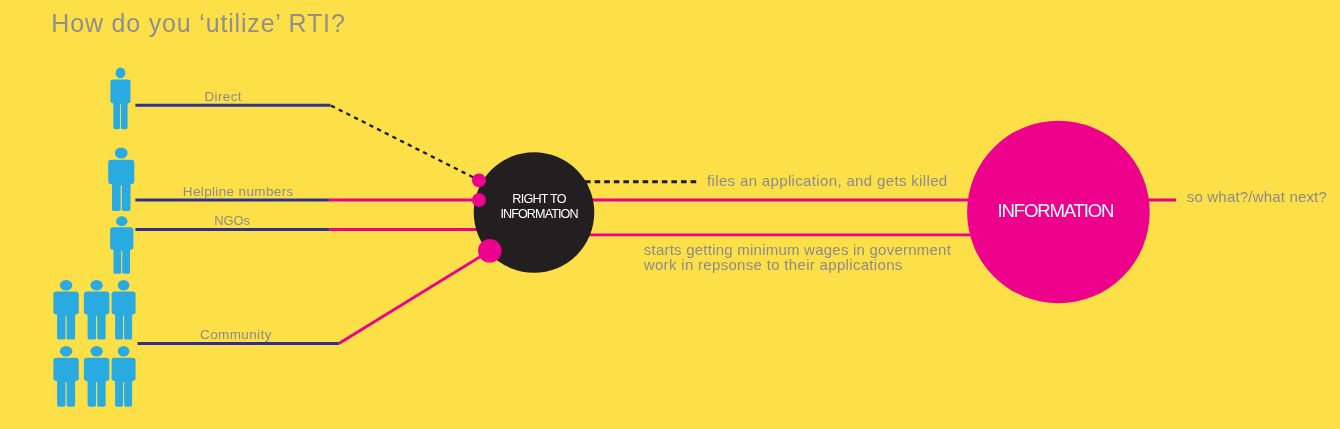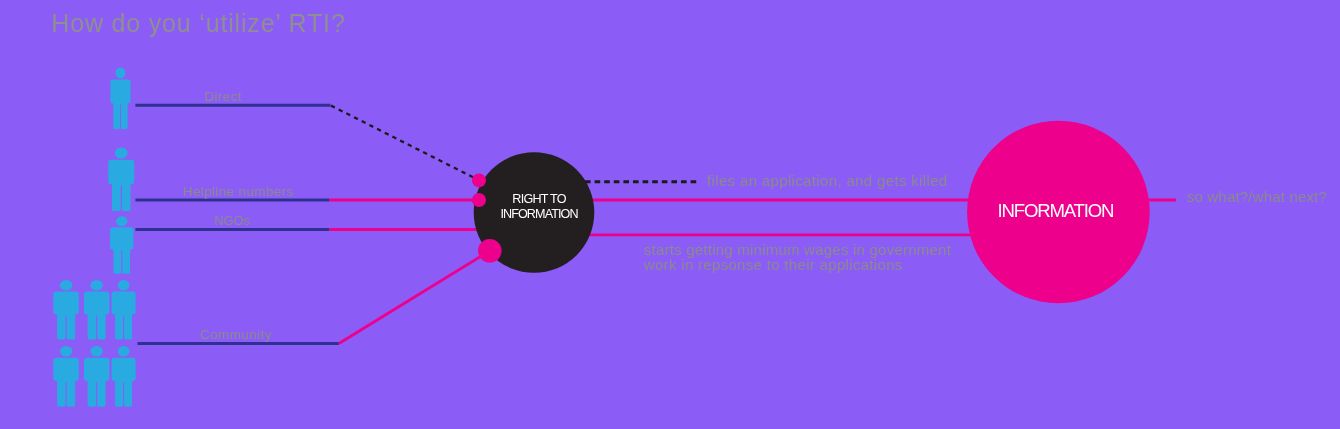--- a/index.html
+++ b/index.html
@@ -1,16 +1,16 @@
 <!DOCTYPE html>
 <html><head>
 <meta charset="utf-8">
 <style>
 html,body{margin:0;padding:0;background:#ffffff;}
-#stage{position:relative;width:1340px;height:429px;background:#8b5cf6;overflow:hidden;}
+#stage{position:relative;width:1340px;height:429px;background:#fde047;overflow:hidden;}
 svg{display:block;}
 </style>
 </head>
 <body>
 <div id="stage">
 <svg width="1340" height="429" viewBox="0 0 1340 429" xmlns="http://www.w3.org/2000/svg">
   <defs>
     <g id="man">
       <circle cx="11" cy="5.4" r="5.4"></circle>
       <rect x="0" y="12" width="22" height="23.8" rx="2.8"></rect>

